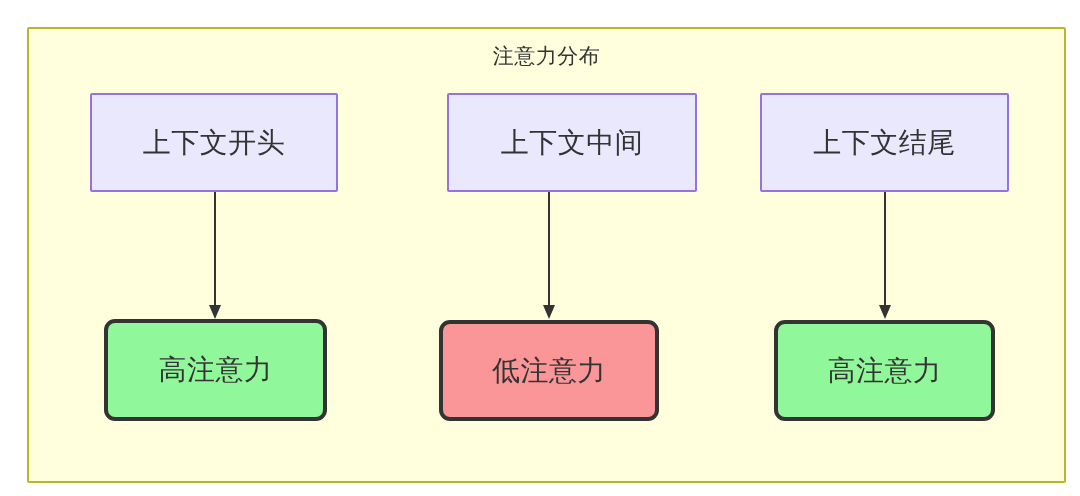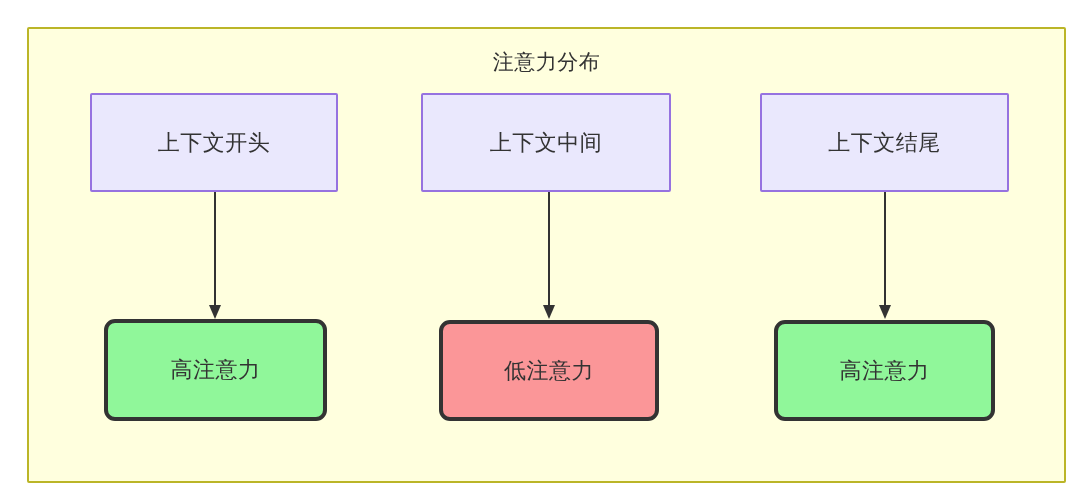--- a/index.html
+++ b/index.html
@@ -31,38 +31,38 @@
     box-sizing: border-box;
     background: #ffffde;
     border: 2px solid #bbb527;
     border-radius: 2px;
   }
 
   .subgraph-title {
     position: absolute;
     left: 0;
     right: 0;
-    top: 20px;
+    top: 14px;
     text-align: center;
     font-size: 21px;
     line-height: 26px;
     color: #333333;
     letter-spacing: 0.5px;
     white-space: nowrap;
   }
 
   
   .node {
     position: absolute;
     box-sizing: border-box;
     display: flex;
     align-items: center;
     justify-content: center;
     color: #333333;
-    font-size: 22px;
+    font-size: 28px;
     line-height: 1;
     letter-spacing: 0.5px;
     white-space: nowrap;
   }
 
   .node.context {
     background: #eae8fd;
     border: 2px solid #9672e0;
     border-radius: 2px;
   }
@@ -105,21 +105,21 @@
 
     <svg class="edge" style="left:181px; top:163px; width:10px; height:128px;" viewBox="0 0 10 128">
       <line class="edge-line" x1="5" y1="0" x2="5" y2="114"></line>
       <polygon class="edge-head" points="5,127 -1,113 11,113"></polygon>
     </svg>
 
     <div class="node attention high" style="left:75px; top:290px; width:223px; height:102px;">
       <span>高注意力</span>
     </div>
 
-    <div class="node context" style="left:392px; top:64px; width:250px; height:99px;">
+    <div class="node context" style="left:418px; top:64px; width:250px; height:99px;">
       <span>上下文中间</span>
     </div>
 
     <svg class="edge" style="left:515px; top:163px; width:10px; height:128px;" viewBox="0 0 10 128">
       <line class="edge-line" x1="5" y1="0" x2="5" y2="114"></line>
       <polygon class="edge-head" points="5,127 -1,113 11,113"></polygon>
     </svg>
 
     <div class="node attention low" style="left:410px; top:291px; width:220px; height:101px;">
       <span>低注意力</span>

